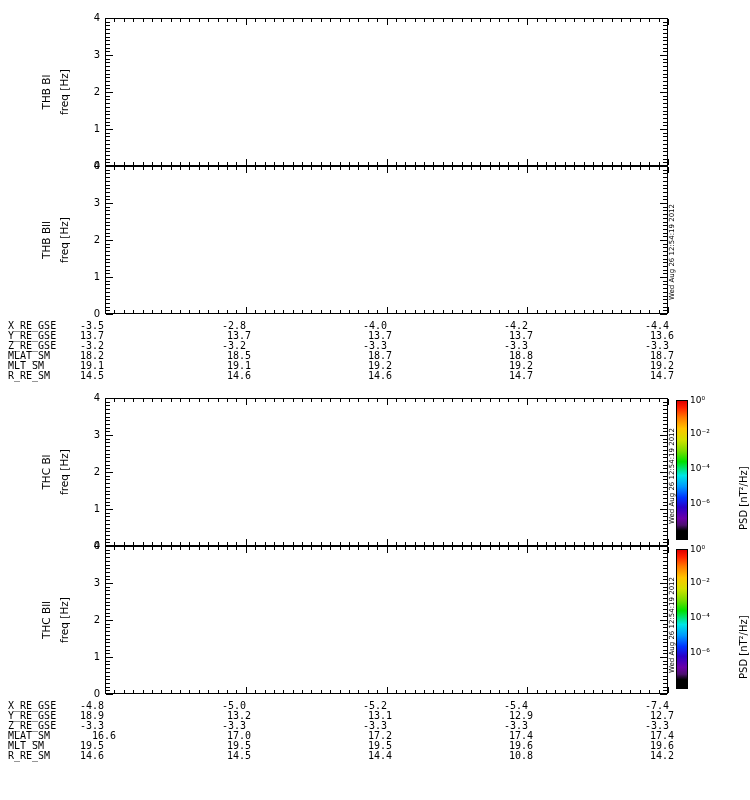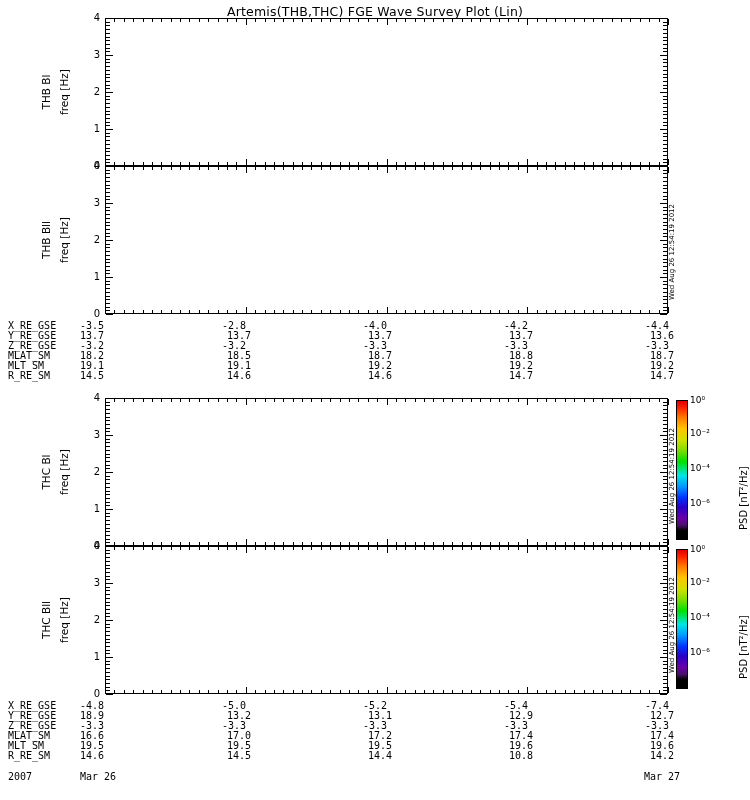--- a/index.html
+++ b/index.html
@@ -32,21 +32,20 @@
   .cblab{position:absolute;left:0;font-size:9px;white-space:nowrap;}
   .cbtitle{position:absolute;transform-origin:left top;transform:rotate(-90deg);font-size:10px;white-space:nowrap;}
 
   .vdate{position:absolute;transform-origin:left top;transform:rotate(-90deg);font-size:7px;white-space:nowrap;color:#000;}
 </style>
 </head>
 <body>
 
 <div class="root">
 
-  <div class="title">Artemis(THB,THC) FGE Wave Survey Plot (Lin)</div>
 
   <div class="panel" id="p1" style="left:105px;top:18px;width:563px;height:148px;"></div>
   <div class="ylab" style="left:40px;top:166px;width:148px;height:14px;">
     <span>THB Bl</span>
   </div>
   <div class="ylab" style="left:58px;top:166px;width:148px;height:14px;">
     <span>freq [Hz]</span>
   </div>
   <div class="ytick" style="left:86px;top:160px;">0</div>
   <div class="ytick" style="left:86px;top:123px;">1</div>
@@ -196,21 +195,21 @@
       <span class="rlabel">Z_RE_GSE</span>
       <span class="rval" style="left:80px;">-3.3</span>
       <span class="rval" style="left:222px;">-3.3</span>
       <span class="rval" style="left:363px;">-3.3</span>
       <span class="rval" style="left:504px;">-3.3</span>
       <span class="rval" style="left:645px;">-3.3</span>
     </div>
 
     <div class="datarow" style="top:30px;">
       <span class="rlabel">MLAT_SM</span>
-      <span class="rval" style="left:80px;">16.6</span>
+      <span class="rval" style="left:92px;">16.6</span>
       <span class="rval" style="left:227px;">17.0</span>
       <span class="rval" style="left:368px;">17.2</span>
       <span class="rval" style="left:509px;">17.4</span>
       <span class="rval" style="left:650px;">17.4</span>
     </div>
 
     <div class="datarow" style="top:40px;">
       <span class="rlabel">MLT_SM</span>
       <span class="rval" style="left:80px;">19.5</span>
       <span class="rval" style="left:227px;">19.5</span>
@@ -222,25 +221,20 @@
     <div class="datarow" style="top:50px;">
       <span class="rlabel">R_RE_SM</span>
       <span class="rval" style="left:80px;">14.6</span>
       <span class="rval" style="left:227px;">14.5</span>
       <span class="rval" style="left:368px;">14.4</span>
       <span class="rval" style="left:509px;">10.8</span>
       <span class="rval" style="left:650px;">14.2</span>
     </div>
 
 
-    <div class="datarow" style="top:71px;">
-      <span class="rlabel">2007</span>
-      <span class="rval" style="left:80px;">Mar 26</span>
-      <span class="rval" style="left:644px;">Mar 27</span>
-    </div>
   </div>
 
 <div class="tick" style="height: 1px; width: 7px; top: 18px; left: 106px;"></div>
     <div class="tick" style="height: 1px; width: 7px; top: 18px; left: 660px;"></div>
     <div class="tick" style="height: 1px; width: 4px; top: 21.7px; left: 106px;"></div>
     <div class="tick" style="height: 1px; width: 4px; top: 21.7px; left: 663px;"></div>
     <div class="tick" style="height: 1px; width: 4px; top: 25.4px; left: 106px;"></div>
     <div class="tick" style="height: 1px; width: 4px; top: 25.4px; left: 663px;"></div>
     <div class="tick" style="height: 1px; width: 4px; top: 29.1px; left: 106px;"></div>
     <div class="tick" style="height: 1px; width: 4px; top: 29.1px; left: 663px;"></div>

